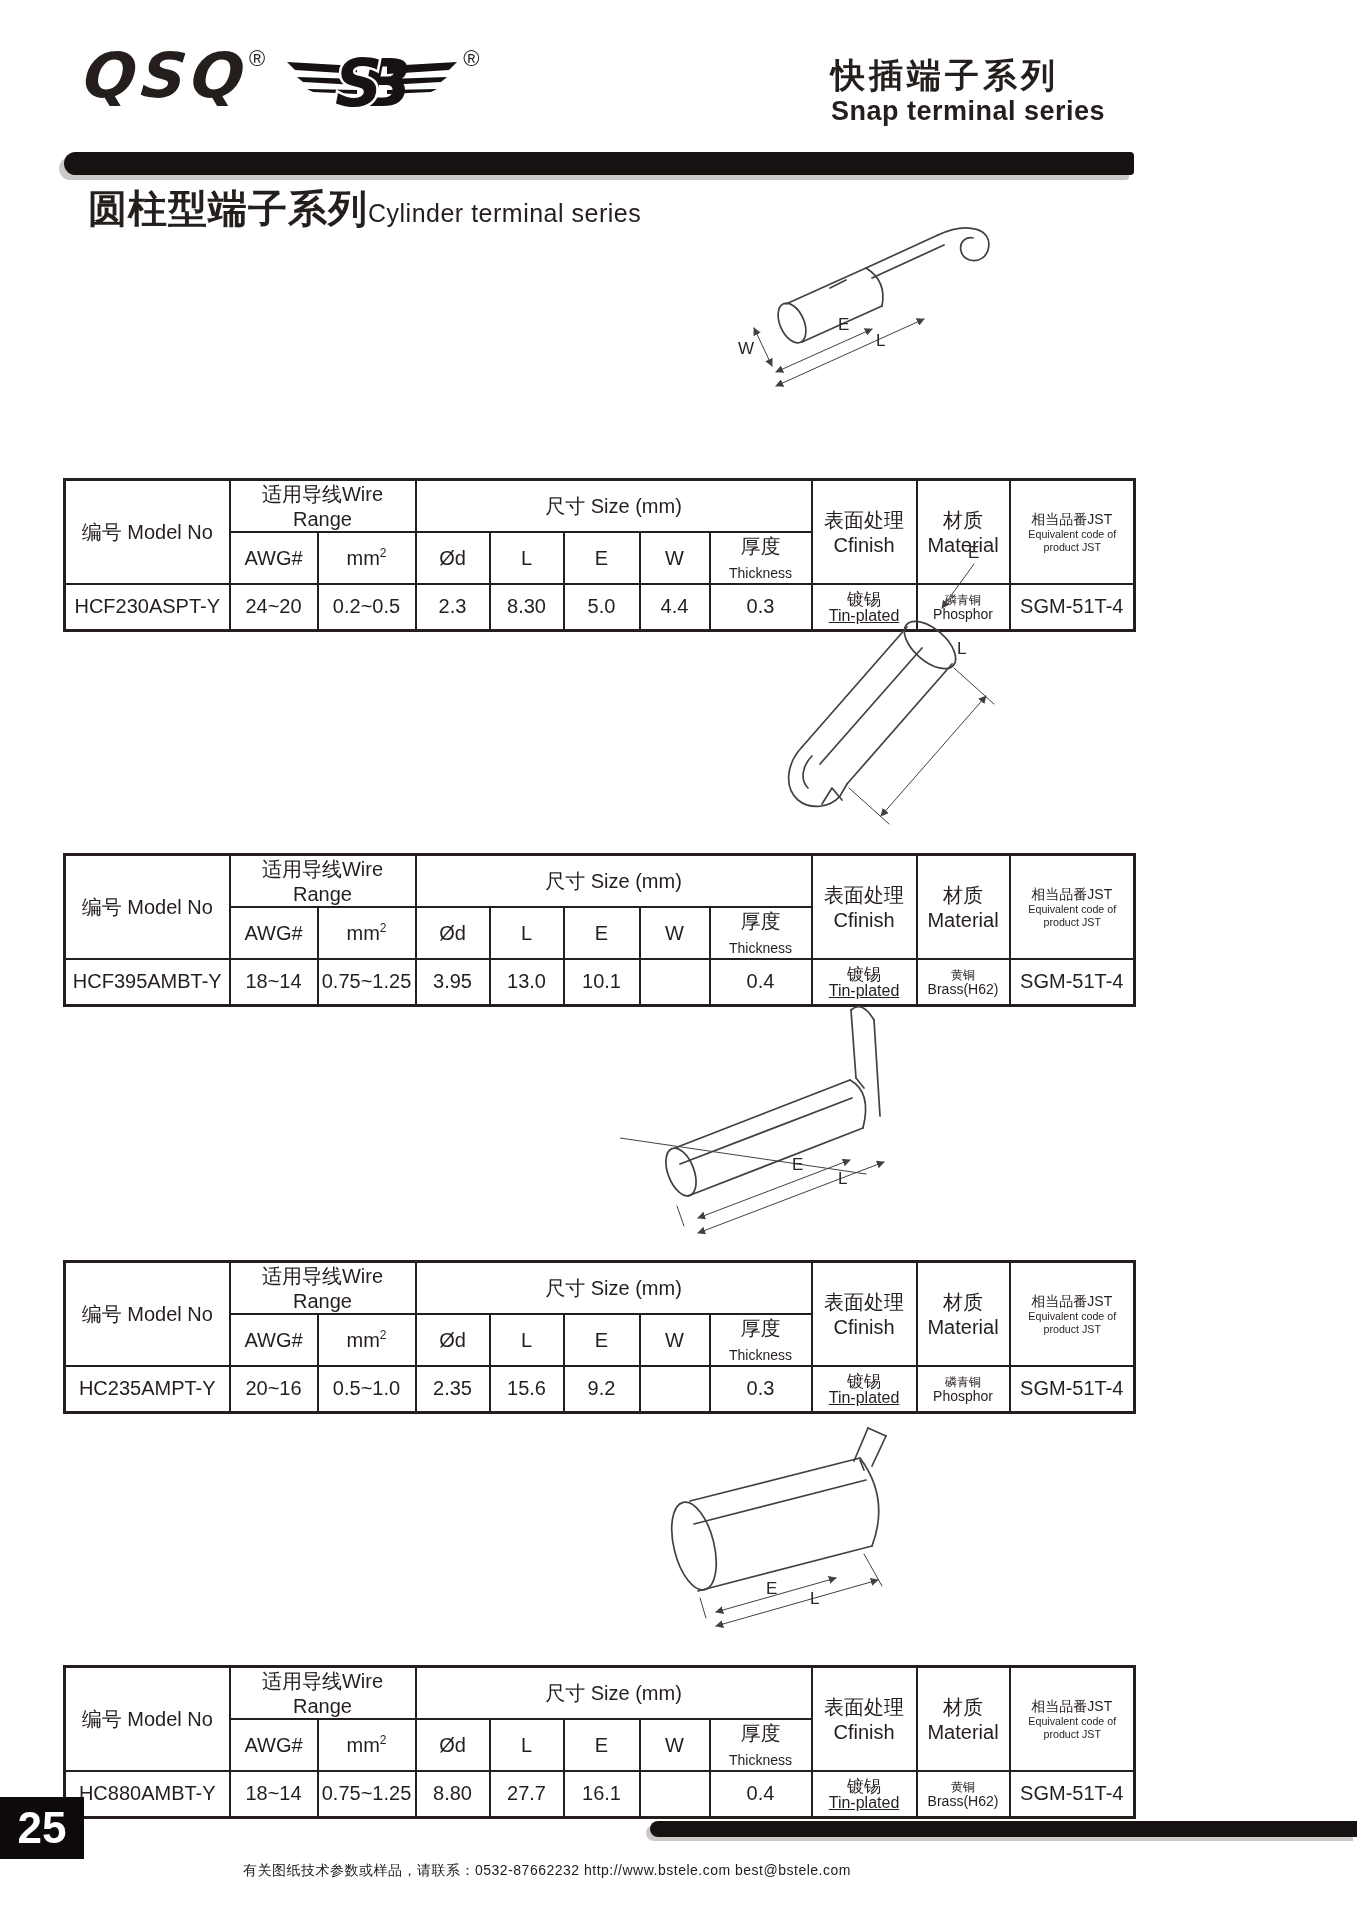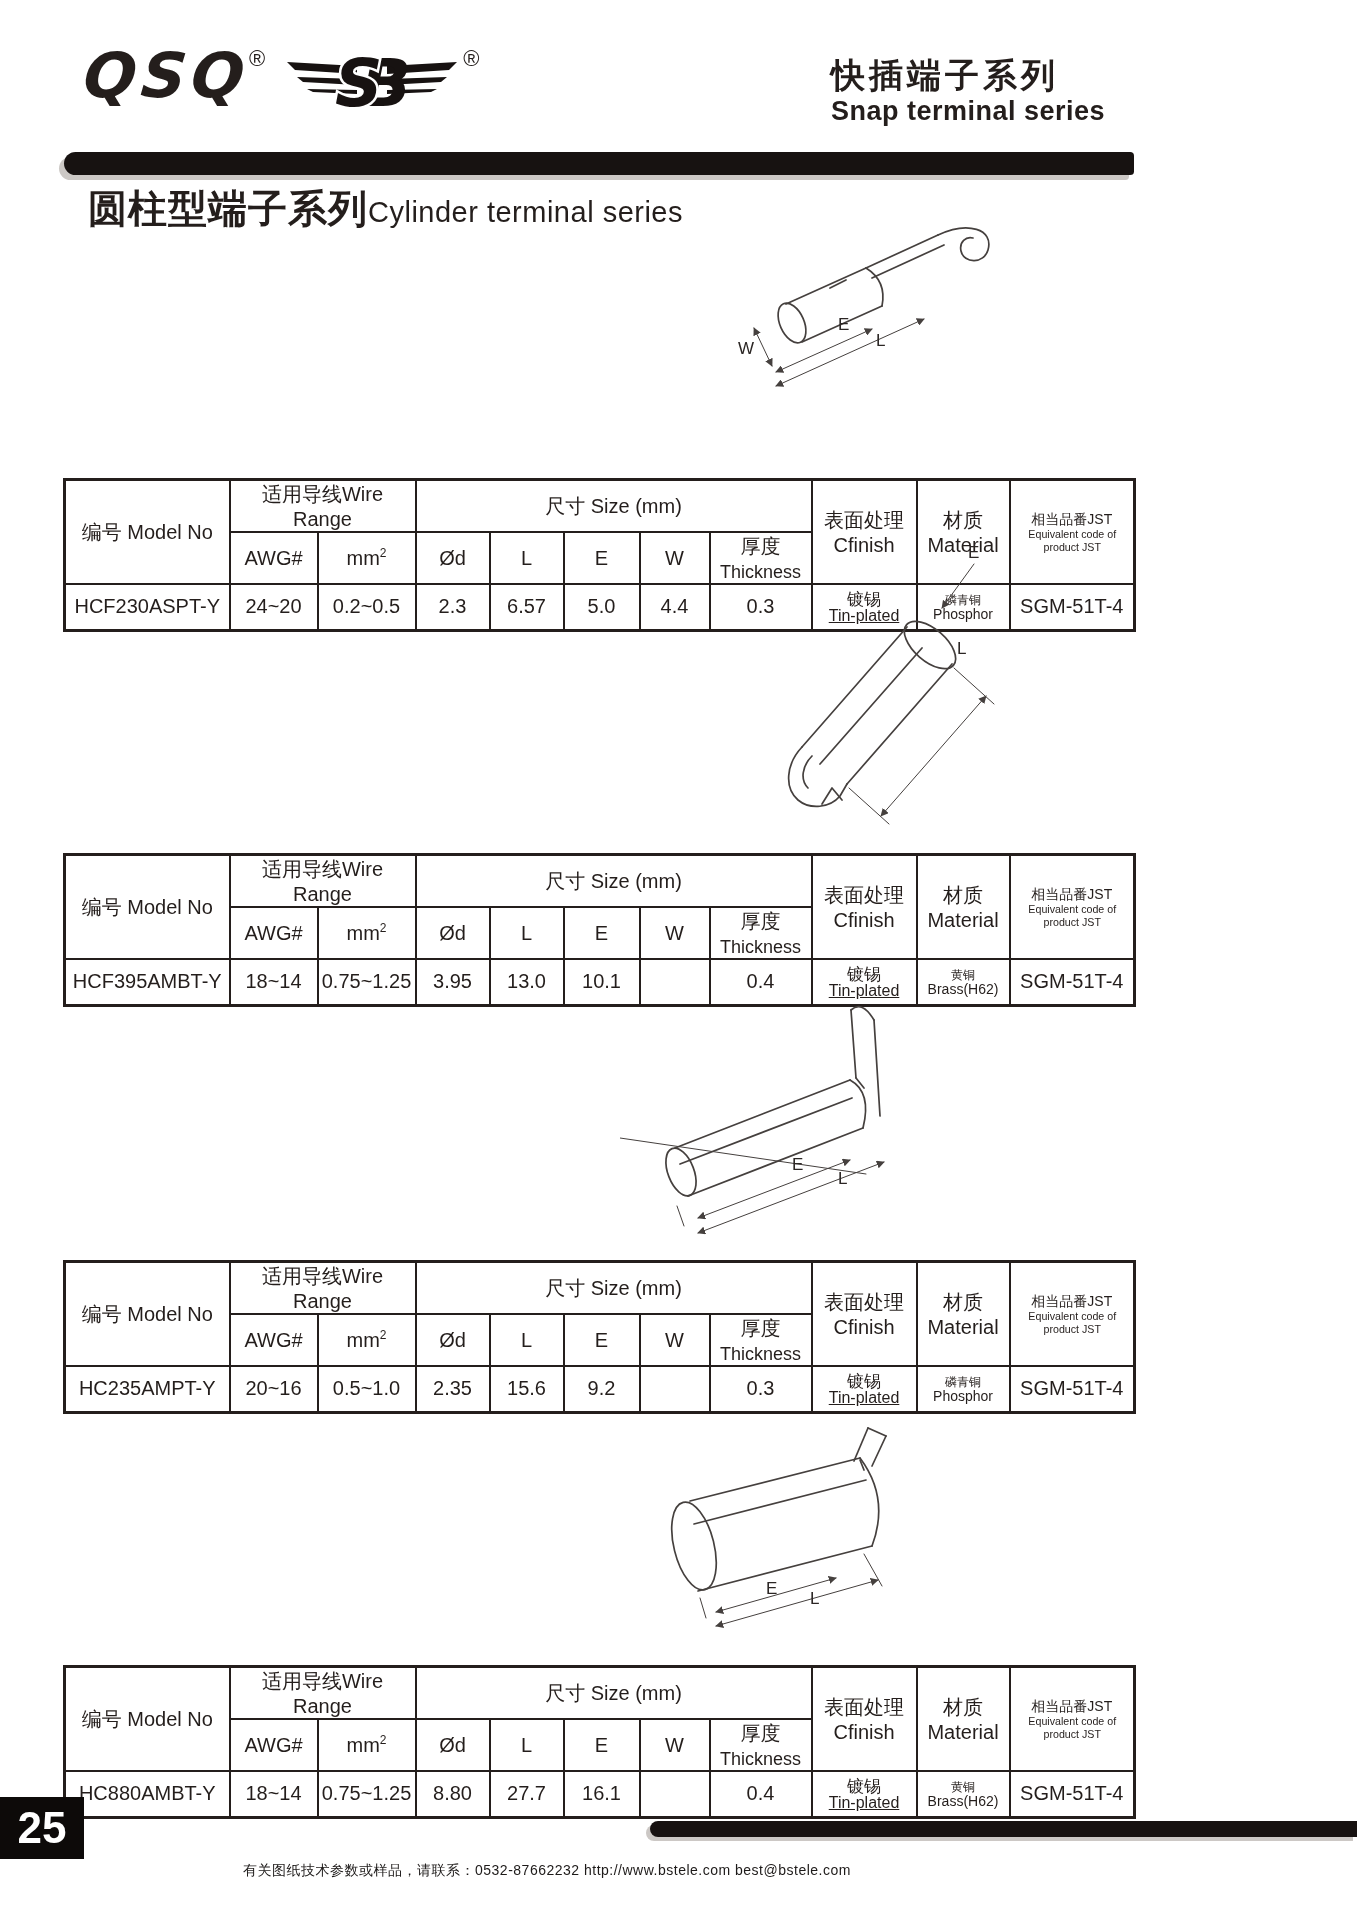--- a/index.html
+++ b/index.html
@@ -23,37 +23,37 @@
   .series-en { font-size:27px; font-weight:bold; letter-spacing:0.5px; line-height:32px; }
 
   .bar-top {
     position:absolute; left:64px; top:152px; width:1070px; height:23px;
     background:#171211; border-radius:12px 4px 4px 12px;
     box-shadow:-5px 5px 0 0 #ccc8c5;
   }
 
   .page-title { position:absolute; left:88px; top:182px; white-space:nowrap; }
   .page-title .zh { font-size:39px; font-weight:bold; letter-spacing:1px; }
-  .page-title .en { font-size:29px; font-weight:400; letter-spacing:0.5px;margin-top:17px; }
+  .page-title .en { font-size:25px; font-weight:400; letter-spacing:0.5px;margin-top:17px; }
 
   
   table.spec {
     position:absolute; left:63px; width:1070px;
     border-collapse:collapse; table-layout:fixed; background:#fff;
     border:3px solid #241e1c;
   }
   .spec th, .spec td {
     border:2px solid #241e1c; text-align:center; vertical-align:middle;
     font-weight:400; padding:0; overflow:hidden;
   }
   .spec tr.h1 th { height:37px; font-size:20px; }
   .spec tr.h2 th { height:35px; font-size:20px; }
   .spec tr.dr td { height:46px; font-size:20px; }
   .spec sup { font-size:12px; }
-  .th-small { font-size:18px; }
+  .th-small { font-size:14px; }
   .two-line span { display:block; }
   .jst-zh { display:block; font-size:14px; line-height:17px; }
   .jst-en { display:block; font-size:11px; line-height:13px; transform:scaleX(0.97); }
   .fin-zh { display:block; font-size:17px; line-height:16px; margin-top:2px; }
   .fin-en { display:block; font-size:16px; line-height:16px;text-decoration:underline; }
   .mat-zh { display:block; font-size:12px; line-height:13px; margin-top:2px; }
   .mat-en { display:block; font-size:14px; line-height:15px; }
   .t1 { top:478px; } .t2 { top:853px; } .t3 { top:1260px; } .t4 { top:1665px; }
 
   
@@ -190,21 +190,21 @@
       <th>L</th>
       <th>E</th>
       <th>W</th>
       <th><span>厚度</span><span class="th-small">Thickness</span></th>
     </tr>
     <tr class="dr">
       <td>HCF230ASPT-Y</td>
       <td>24~20</td>
       <td>0.2~0.5</td>
       <td>2.3</td>
-      <td>6.57</td>
+      <td>8.30</td>
       <td>5.0</td>
       <td>4.4</td>
       <td>0.3</td>
       <td>
             <span class="fin-zh">镀锡</span>
             <span class="fin-en">Tin-plated</span>
           </td>
       <td>
             <span class="mat-zh">磷青铜</span>
             <span class="mat-en">Phosphor</span>

